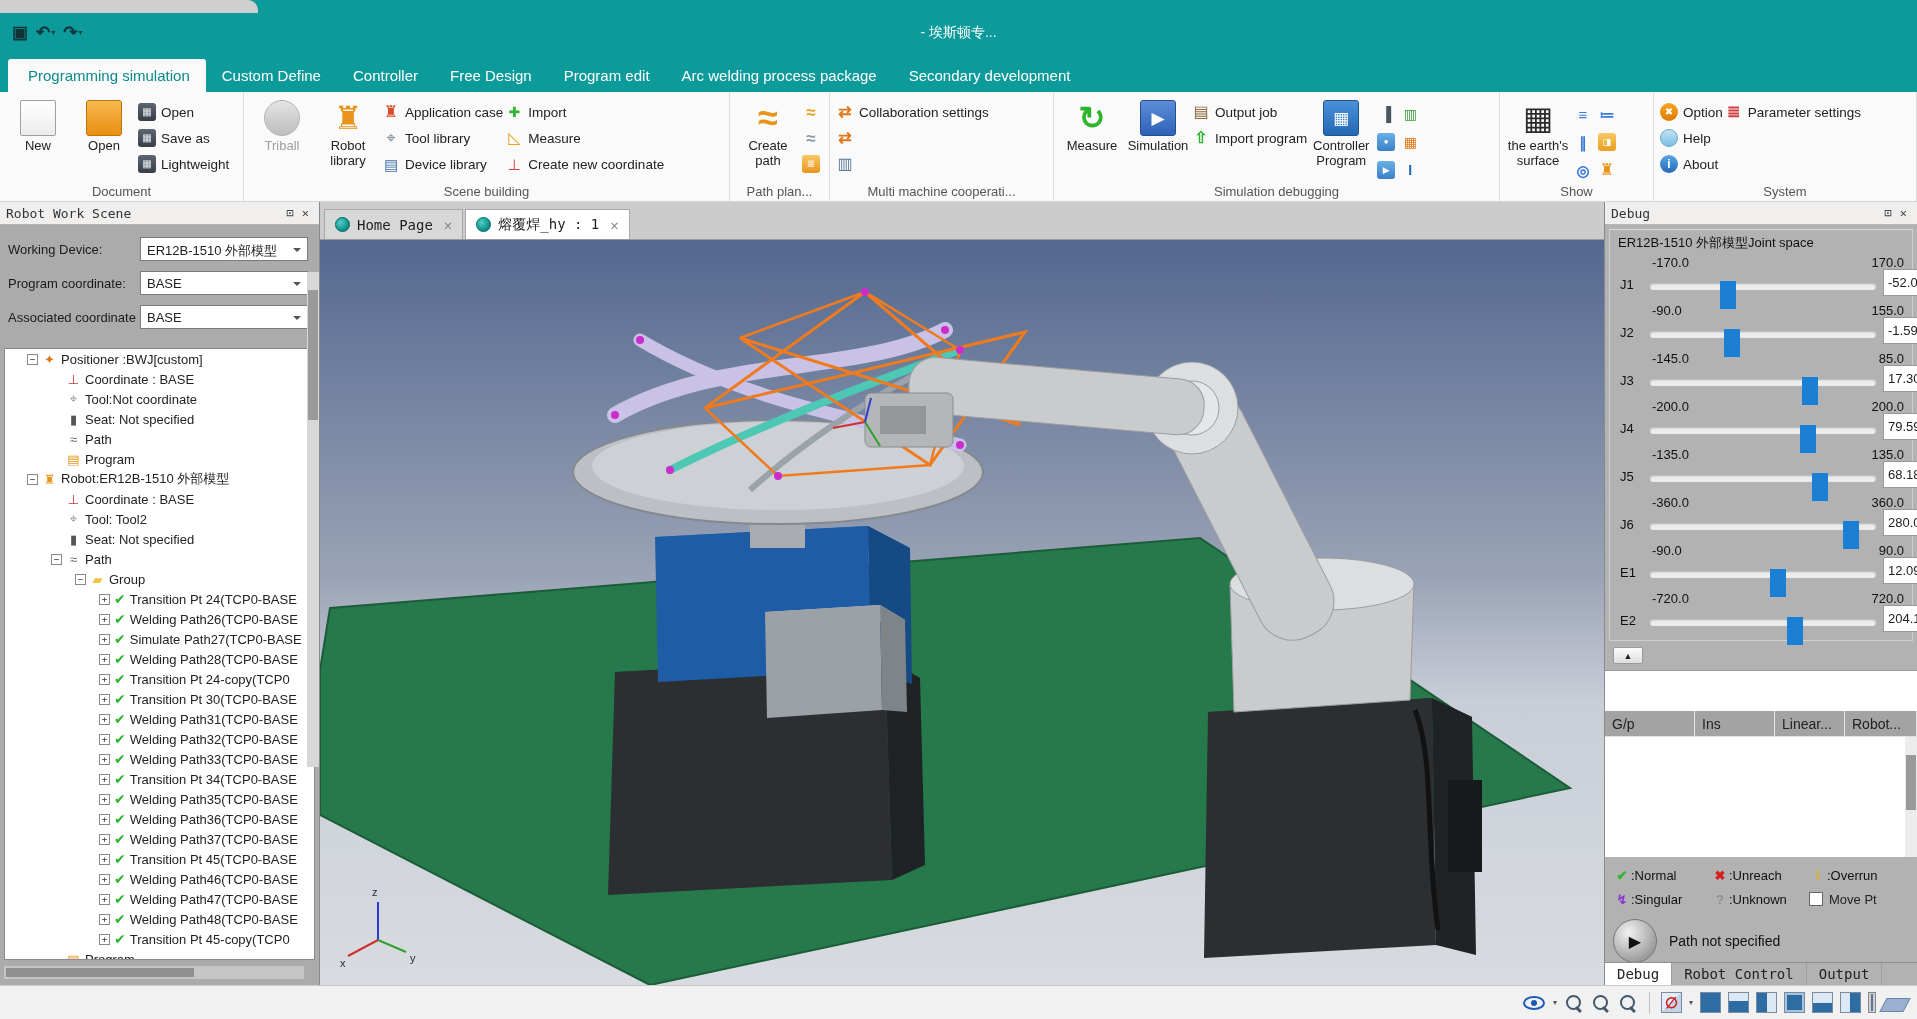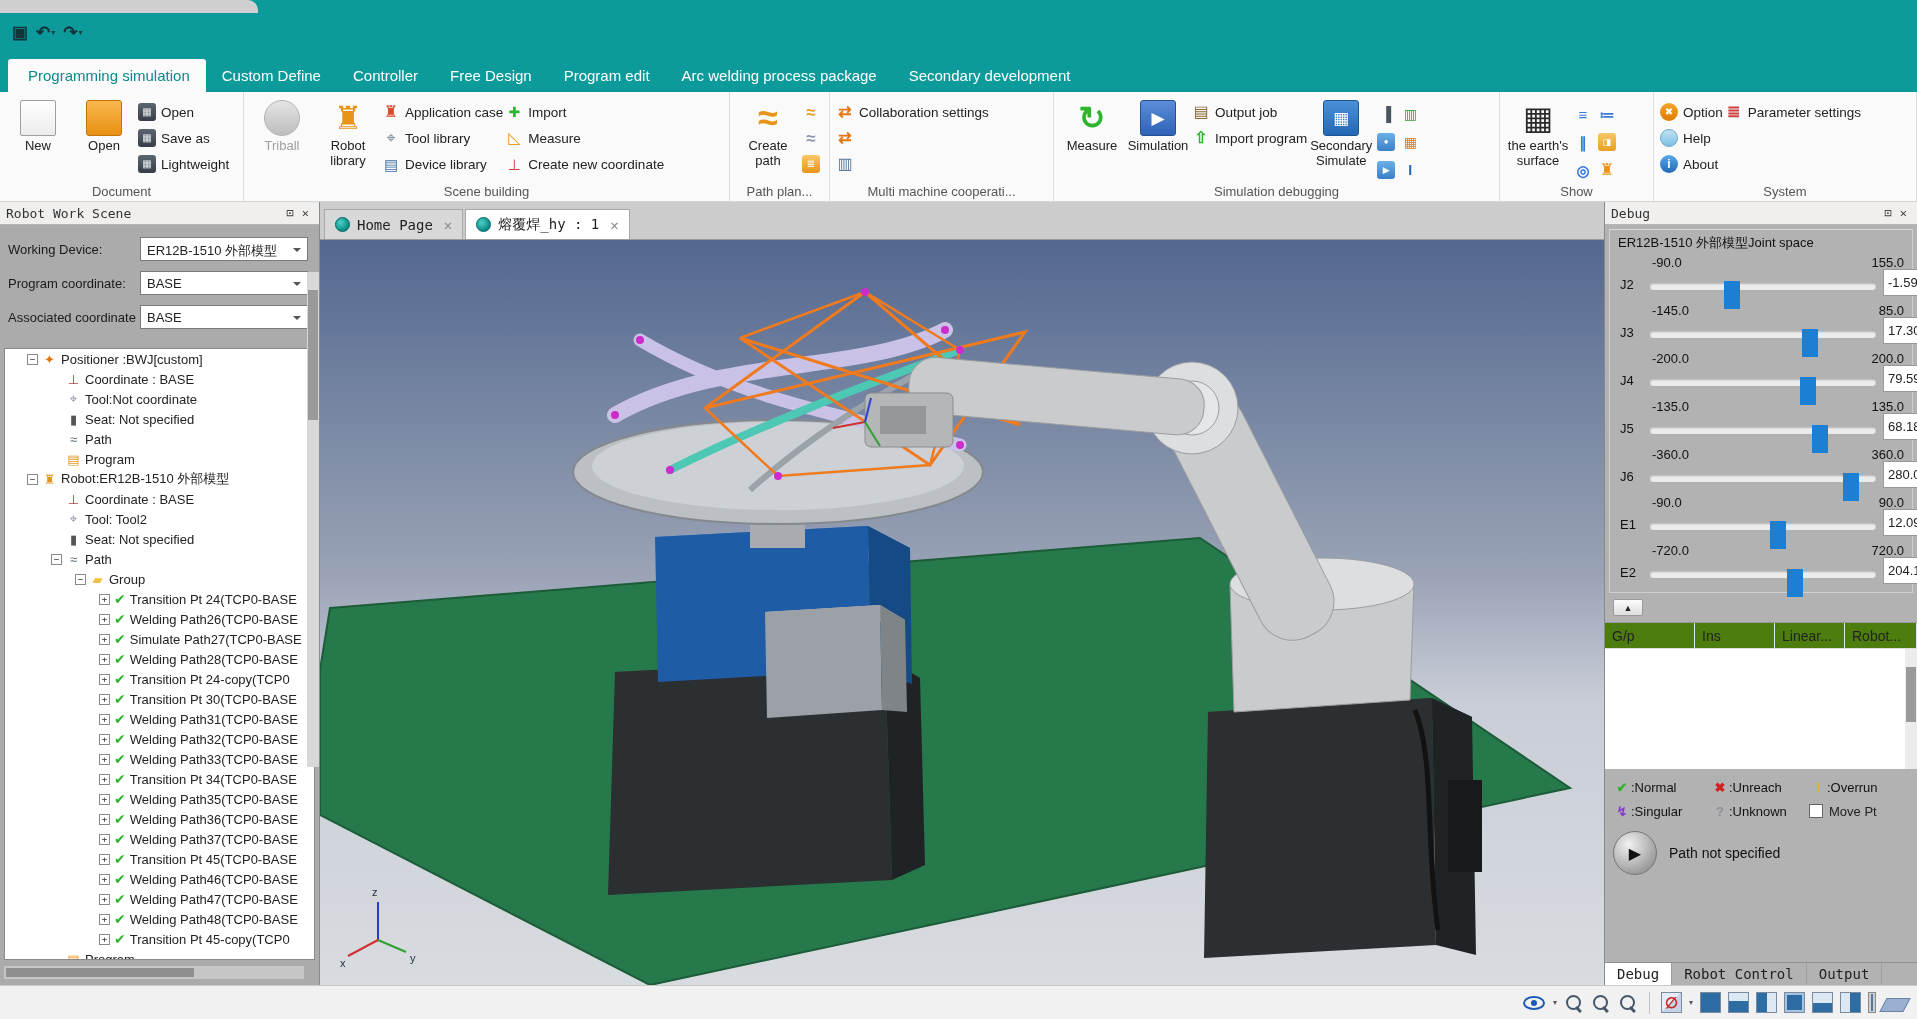--- a/index.html
+++ b/index.html
@@ -76,21 +76,21 @@
   #joint-title { font-size:13px; color:#111; padding-left:8px; margin-bottom:2px; white-space:nowrap; }
   .jrow { position:relative; height:48px; padding-left:38px; padding-right:0; }
   .jminmax { display:flex; justify-content:space-between; font-size:13px; color:#111; padding:1px 8px 0 4px; height:19px; }
   .jlabel { position:absolute; left:10px; bottom:10px; font-size:13px; color:#111; }
   .jtrack-wrap { position:relative; height:26px; margin-right:34px; }
   .jtrack { position:absolute; left:2px; right:2px; top:10px; height:7px; background:#ececec; border-radius:3px; box-shadow:inset 0 1px 2px rgba(0,0,0,.25); }
   .jthumb { position:absolute; top:-2px; width:16px; height:28px; background:#1b7fd4; }
   .jval { position:absolute; right:-27px; bottom:6px; width:56px; height:27px; background:#fff; border:1px solid #999; font-size:13px; padding:5px 0 0 4px; }
   #collapse-btn { margin:6px 0 0 8px; width:30px; height:17px; background:linear-gradient(#fcfcfc,#dedede); border:1px solid #9a9a9a; border-radius:2px; font-size:9px; color:#222; }
   #pt-table { margin-top:6px; background:#fff; border-top:1px solid #9a9a9a; }
-  #pt-head { display:flex; height:26px; align-items:flex-end; background:#4d7c0f; border-bottom:1px solid #e0e0e0; font-size:14px; color:#222; }
+  #pt-head { display:flex; height:26px; align-items:flex-end; background:#a3a3a3; border-bottom:1px solid #e0e0e0; font-size:14px; color:#222;margin-top:40px; }
   #pt-head .col { padding-left:7px; height:100%; display:flex; align-items:center; border-right:1px solid #e4e4e4; }
   #pt-head .c0{width:90px}.c1{width:80px}.c2{width:70px}.c3{flex:1}
   #pt-body { height:120px; position:relative; background:#fff; }
   #pt-vscroll { position:absolute; right:0; top:0; width:12px; height:100%; background:#ececec; }
   #pt-vscroll .thumb { position:absolute; left:1px; top:18px; width:10px; height:55px; background:#9a9a9a; }
   #legend { padding:6px 6px 0 8px; }
   .leg-row { display:flex; align-items:center; height:24px; gap:4px; }
   .leg-item { display:flex; align-items:center; width:94px; font-size:13px; color:#111; white-space:nowrap; overflow:hidden; }
   .leg-g { width:18px; text-align:center; font-size:13px; }
   #movept { display:flex; align-items:center; gap:6px; font-size:13px; }
@@ -137,20 +137,21 @@
       </span>
       <span class="qat-btn">
         <span style="color: rgb(16, 52, 58); font-size: 17px; font-weight: bold;">↶</span>
         <span class="qat-caret">▾</span>
       </span>
       <span class="qat-btn">
         <span style="color: rgb(16, 52, 58); font-size: 17px; font-weight: bold;">↷</span>
         <span class="qat-caret">▾</span>
       </span>
     </div>
+  <div id="title-text">- 埃斯顿专...</div>
 </div>
 
 <div id="ribbon-tabs">
     <div class="rtab active">Programming simulation</div>
     <div class="rtab">Custom Define</div>
     <div class="rtab">Controller</div>
     <div class="rtab">Free Design</div>
     <div class="rtab">Program edit</div>
     <div class="rtab">Arc welding process package</div>
     <div class="rtab">Secondary development</div>
@@ -277,21 +278,21 @@
             <span class="ric" style="height: 18px; width: 18px; color: rgb(138, 106, 58); font-size: 16px;">▤</span>
             <span>Output job</span>
           </button>
           <button class="rsmall">
             <span class="ric" style="height: 18px; width: 18px; color: rgb(45, 181, 45); font-size: 16px; font-weight: bold;">⇧</span>
             <span>Import program</span>
           </button>
         </div>
         <button class="rbig">
           <span class="ric" style="height: 36px; width: 36px; background: linear-gradient(rgb(74, 144, 217), rgb(36, 104, 180)); border: 1px solid rgb(29, 86, 143); color: rgb(255, 255, 255); font-size: 17px;">▦</span>
-          <span class="blabel">Secondary Simulate</span>
+          <span class="blabel">Controller Program</span>
         </button>
         <div class="rgrid">
           <button class="rsmall" style="height: auto;">
             <span class="ric" style="height: 18px; width: 18px; color: rgb(74, 85, 96); font-size: 14px;">▐</span>
           </button>
           <button class="rsmall" style="height: auto;">
             <span class="ric" style="height: 18px; width: 18px; color: rgb(58, 154, 58); font-size: 14px;">▥</span>
           </button>
           <button class="rsmall" style="height: auto;">
             <span class="ric" style="height: 18px; width: 18px; background: linear-gradient(rgb(106, 176, 232), rgb(58, 128, 200)); color: rgb(255, 255, 255); font-size: 8px;">●</span>
@@ -650,20 +651,33 @@
   <div id="right-panel">
     <div class="panel-head">
       <span>Debug</span>
       <span class="sp"></span>
       <span class="ph-ic">⊡</span>
       <span class="ph-ic">✕</span>
     </div>
     <div id="joint-box">
       <div id="joint-title">ER12B-1510 外部模型Joint space</div>
       <div id="joint-rows">
+          <div class="jrow">
+            <div class="jminmax">
+              <span>-170.0</span>
+              <span>170.0</span>
+            </div>
+            <span class="jlabel">J1</span>
+            <div class="jtrack-wrap">
+              <div class="jtrack">
+                <div class="jthumb" style="left: calc(34.7% - 8px);"></div>
+              </div>
+            </div>
+            <div class="jval">-52.0</div>
+          </div>
           <div class="jrow">
             <div class="jminmax">
               <span>-90.0</span>
               <span>155.0</span>
             </div>
             <span class="jlabel">J2</span>
             <div class="jtrack-wrap">
               <div class="jtrack">
                 <div class="jthumb" style="left: calc(36.1% - 8px);"></div>
               </div>

